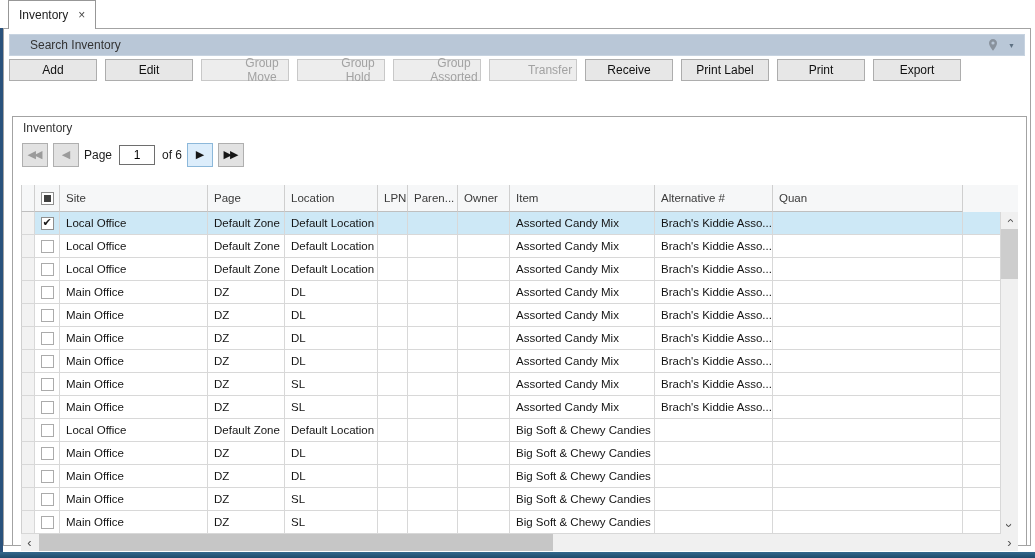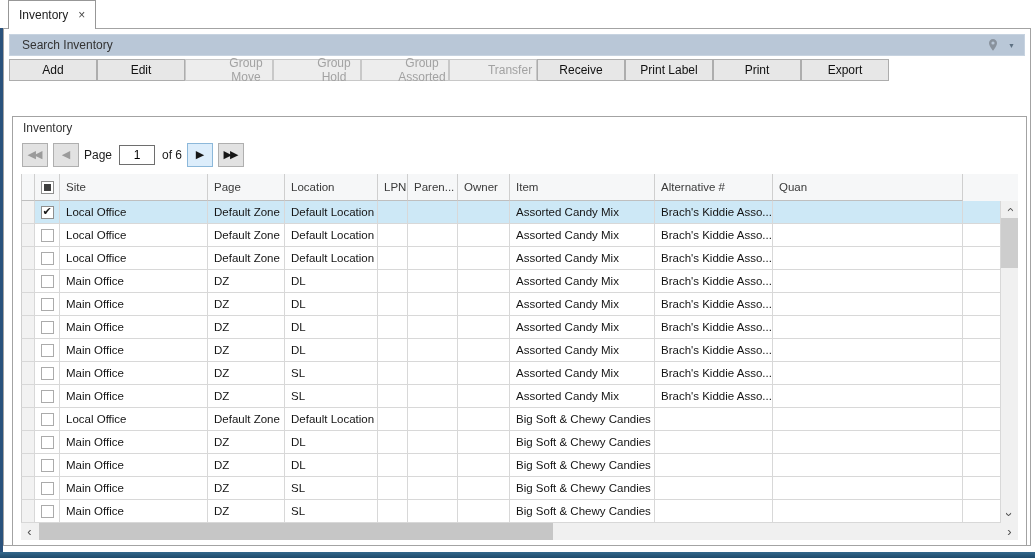--- a/index.html
+++ b/index.html
@@ -18,44 +18,44 @@
     background:#fff;border:1px solid #979797;border-bottom:none;
     display:flex;align-items:center;gap:10px;font-size:12px;color:#1b1b1b;box-sizing:border-box;}
   .tab-close{font-size:12px;color:#4a4a4a;line-height:1;cursor:default;}
   
   .panel{position:absolute;left:3px;top:28px;width:1028px;height:518px;
     background:#fff;border:1px solid #a3a3a3;box-sizing:border-box;z-index:1;}
   
   .searchbar{position:absolute;left:5px;top:5px;width:1016px;height:22px;
     background:#b9c7d7;border:1px solid #c7d3e0;box-sizing:border-box;
     display:flex;align-items:center;font-size:12px;color:#333;}
-  .searchbar .title{padding-left:12px;text-align:center;}
+  .searchbar .title{padding-left:20px;text-align:center;}
   .searchbar .right{margin-left:auto;display:flex;align-items:center;gap:9px;padding-right:9px;}
   .caret-down{font-size:7px;color:#5d7082;line-height:1;}
   
-  .toolbar{position:absolute;left:5px;top:30px;display:flex;gap:0;}
+  .toolbar{position:absolute;left:5px;top:30px;display:flex;gap:8px;}
   .tbtn{width:88px;height:22px;background:#e7e7e7;border:1px solid #adadad;
     font-family:"Liberation Sans",sans-serif;font-size:12px;color:#111;
     display:flex;align-items:center;justify-content:center;box-sizing:border-box;}
   .tbtn.disabled{color:#a2a2a2;border-color:#c8c8c8;background:#ededed;padding-left:40px;}
   
   .groupbox{position:absolute;left:8px;top:87px;width:1015px;height:430px;
     border:1px solid #a3a3a3;box-sizing:border-box;background:#fff;}
   .gb-title{position:absolute;left:10px;top:4px;font-size:12px;color:#333;}
   
   .pager{position:absolute;left:9px;top:25px;display:flex;align-items:center;gap:5px;height:25px;font-size:12px;color:#1b1b1b;}
   .pbtn{width:26px;height:24px;background:#e2e2e2;border:1px solid #afafaf;
     display:flex;align-items:center;justify-content:center;box-sizing:border-box;
     font-size:11px;letter-spacing:-2px;color:#161616;padding-right:2px;}
   .pbtn.dis{color:#9b9b9b;}
   .pbtn.hl{background:#dcedfb;border-color:#8cb8da;}
   .page-input{width:36px;height:20px;border:1px solid #6e6e6e;text-align:center;
     font-family:"Liberation Sans",sans-serif;font-size:12px;box-sizing:border-box;margin:0 2px;}
   
-  .tablewrap{position:absolute;left:8px;top:57px;width:997px;font-size:11.5px;color:#141414;}
+  .tablewrap{position:absolute;left:8px;top:68px;width:997px;font-size:11.5px;color:#141414;}
   .trow{display:grid;grid-template-columns:14px 25px 148px 77px 93px 30px 50px 52px 145px 118px 190px 38px;
     height:23px;background:#fff;}
   .trow.hdr{height:27px;background:#f6f7f8;color:#3a3a3a;}
   .tcell{display:flex;align-items:center;padding-left:6px;overflow:hidden;white-space:nowrap;
     border-right:1px solid #d8d8d8;border-bottom:1px solid #d8d8d8;box-sizing:border-box;}
   .trow.hdr .tcell{border-bottom:1px solid #bfbfbf;border-right:1px solid #cfcfcf;}
   .tcell.rowhead{background:#f2f2f2;border-left:1px solid #cfcfcf;padding-left:0;}
   .trow.hdr .tcell.rowhead{background:#f6f7f8;}
   .tcell.cbcell{justify-content:center;padding-left:0;}
   .trow.sel .tcell{background:#cde8f6;}

